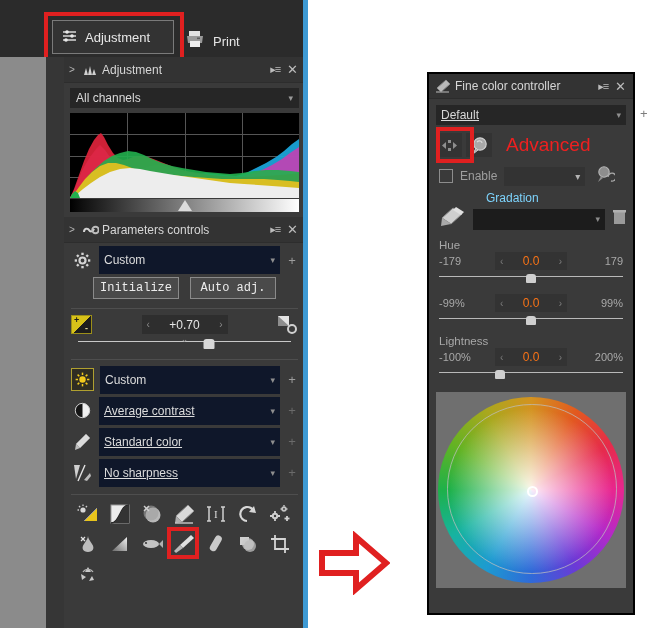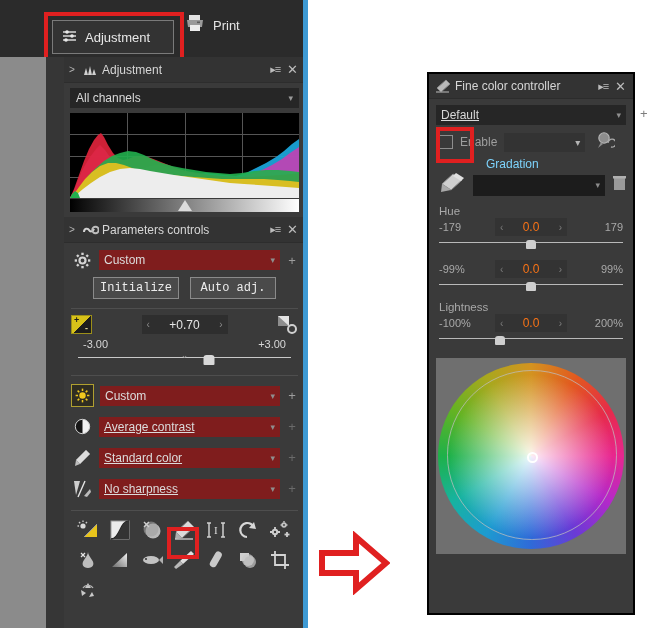--- a/index.html
+++ b/index.html
@@ -8,21 +8,21 @@
        font-family:"Liberation Sans","DejaVu Sans",sans-serif;
        -webkit-font-smoothing:antialiased;}
   .abs{position:absolute;}
 
   
   #topbar{left:0;top:0;width:305px;height:57px;background:#2b2b2b;}
   #adjust-tab{left:52px;top:20px;width:122px;height:34px;
       background:#333333;border:1px solid #7a7a7a;box-sizing:border-box;
       display:flex;align-items:center;gap:7px;padding-left:9px;}
   #adjust-tab .lbl{color:#e8e8e8;font-size:13px;white-space:nowrap;}
-  #print-tab{left:185px;top:8px;height:34px;display:flex;align-items:center;gap:8px;}
+  #print-tab{left:185px;top:24px;height:34px;display:flex;align-items:center;gap:8px;}
   #print-tab .lbl{color:#e4e4e4;font-size:13px;}
 
   .redbox{border:4px solid #e02020;box-sizing:border-box;pointer-events:none;}
   #redbox-adjust{left:44px;top:12px;width:140px;height:50px;}
 
   
   #canvas-area{left:0;top:57px;width:46px;height:571px;background:#8b8b8b;}
   #gutter{left:46px;top:57px;width:18px;height:571px;background:#363636;}
   #gutter-chev{left:51px;top:62px;width:10px;height:10px;color:#b9b9b9;font-size:10px;
       line-height:10px;text-align:center;}
@@ -53,21 +53,21 @@
       background:linear-gradient(90deg,#000 0%,#111 6%,#ffffff 100%);}
   #hist-ramp .thumb{position:absolute;left:50%;top:1px;margin-left:-7px;
       width:0;height:0;border-left:7px solid transparent;border-right:7px solid transparent;
       border-bottom:11px solid #dcdcdc;}
 
   
   #param-panel{left:64px;top:217px;width:241px;height:411px;background:#3a3a3a;}
   #pp-body{padding-top:4px;}
   .row{display:flex;align-items:center;height:26px;padding:0 7px;gap:6px;}
   .ico-btn{width:22px;height:22px;display:flex;align-items:center;justify-content:center;}
-  .combo{flex:1;height:20px;background:#7f1d1d;display:flex;align-items:center;
+  .combo{flex:1;height:28px;background:#0f172a;display:flex;align-items:center;
       padding:0 5px;}
   .combo .v{color:#dcdcdc;font-size:12px;flex:1;white-space:nowrap;overflow:hidden;}
   .combo .v.ul{text-decoration:underline;}
   .combo .cv{color:#8f8f8f;font-size:9px;}
   .plus{width:12px;text-align:center;color:#9d9d9d;font-size:13px;}
   .plus.dim{color:#6a6a6a;}
 
   #btn-row{display:flex;justify-content:center;gap:11px;margin-top:4px;}
   .pbtn{width:86px;height:22px;background:#4a4a4a;border:1px solid #8a8a8a;
       box-sizing:border-box;color:#ececec;font-size:12px;
@@ -315,24 +315,20 @@
           <span class="ar">›</span>
         </div>
         <div id="expo-right">
           <svg width="21" height="19" viewBox="0 0 21 19">
             <polygon points="1,1 12,1 12,11 1,11" fill="#e4e4e4"></polygon>
             <polygon points="1,1 12,11 1,11" fill="#8e8e8e"></polygon>
             <circle cx="15" cy="14" r="4" fill="none" stroke="#d0d0d0" stroke-width="2"></circle>
           </svg>
         </div>
       </div>
-      <div id="expo-minmax">
-        <span>-3.00</span>
-        <span>+3.00</span>
-      </div>
       <div class="sld">
         <div class="track"></div>
         <div class="def" style="left:50%">⌄</div>
         <div class="thumb" style="left:61.7%"></div>
       </div>
     </div>
 
     <div id="expo-sep"></div>
 
     <div id="preset-list">
@@ -579,20 +575,40 @@
     <span class="hmenu">▸≡</span>
     <span class="hclose">✕</span>
   </div>
 
   <div id="rp-preset">
     <span class="v">Default</span>
     <span class="cv">▾</span>
   </div>
   <div class="abs" style="left:211px;top:32px;color:#7d7d7d;font-size:13px">+</div>
 
+  <div id="rp-iconrow">
+    <span class="sqbtn">
+      <svg width="17" height="15" viewBox="0 0 17 15">
+        <g fill="#8f8f8f">
+          <polygon points="1,7.5 5,4 5,11"></polygon>
+            <polygon points="16,7.5 12,4 12,11"></polygon>
+          <rect x="7" y="2" width="3" height="3"></rect>
+            <rect x="7" y="10" width="3" height="3"></rect>
+        </g>
+      </svg>
+    </span>
+    <span class="sqbtn">
+      <svg width="20" height="19" viewBox="0 0 20 19">
+        <circle cx="11" cy="8" r="6.2" fill="#a8a8a8" stroke="#d0d0d0" stroke-width="1.2"></circle>
+        <path d="M7 12 L4 18 L9 14 Z" fill="#a8a8a8" stroke="#cfcfcf" stroke-width="1"></path>
+        <path d="M8 6 C10 4 13 5 13 7" stroke="#dadada" stroke-width="1.2" fill="none"></path>
+      </svg>
+    </span>
+    <span id="advanced-lbl">Advanced</span>
+  </div>
 
   <div id="enable-row">
     <span class="cb"></span>
     <span class="lb">Enable</span>
     <span class="cmb">
       <span class="cv">▾</span>
     </span>
     <span style="margin-left:4px">
       <svg width="19" height="18" viewBox="0 0 19 18">
         <circle cx="8" cy="7" r="5.2" fill="#8d8d8d" stroke="#b6b6b6" stroke-width="1.1"></circle>

